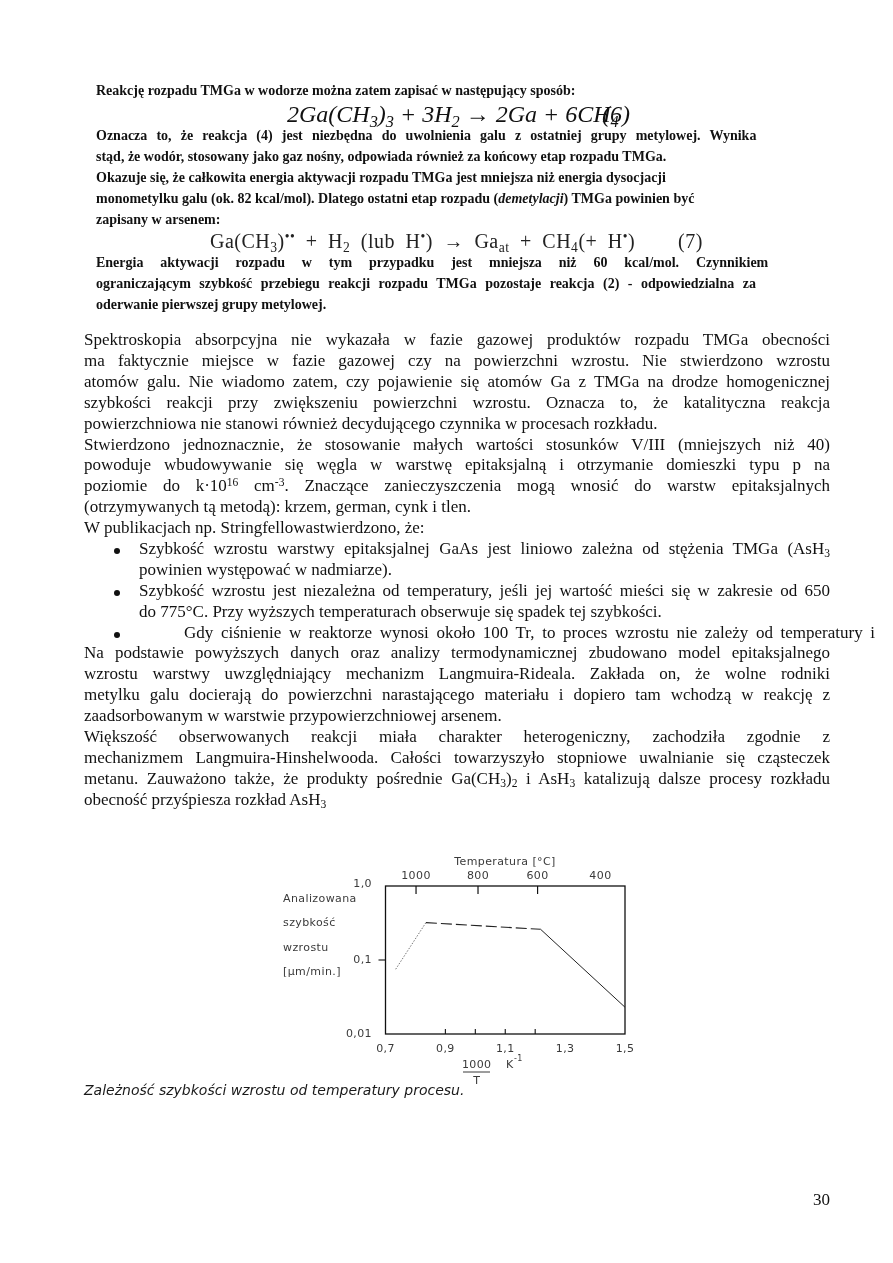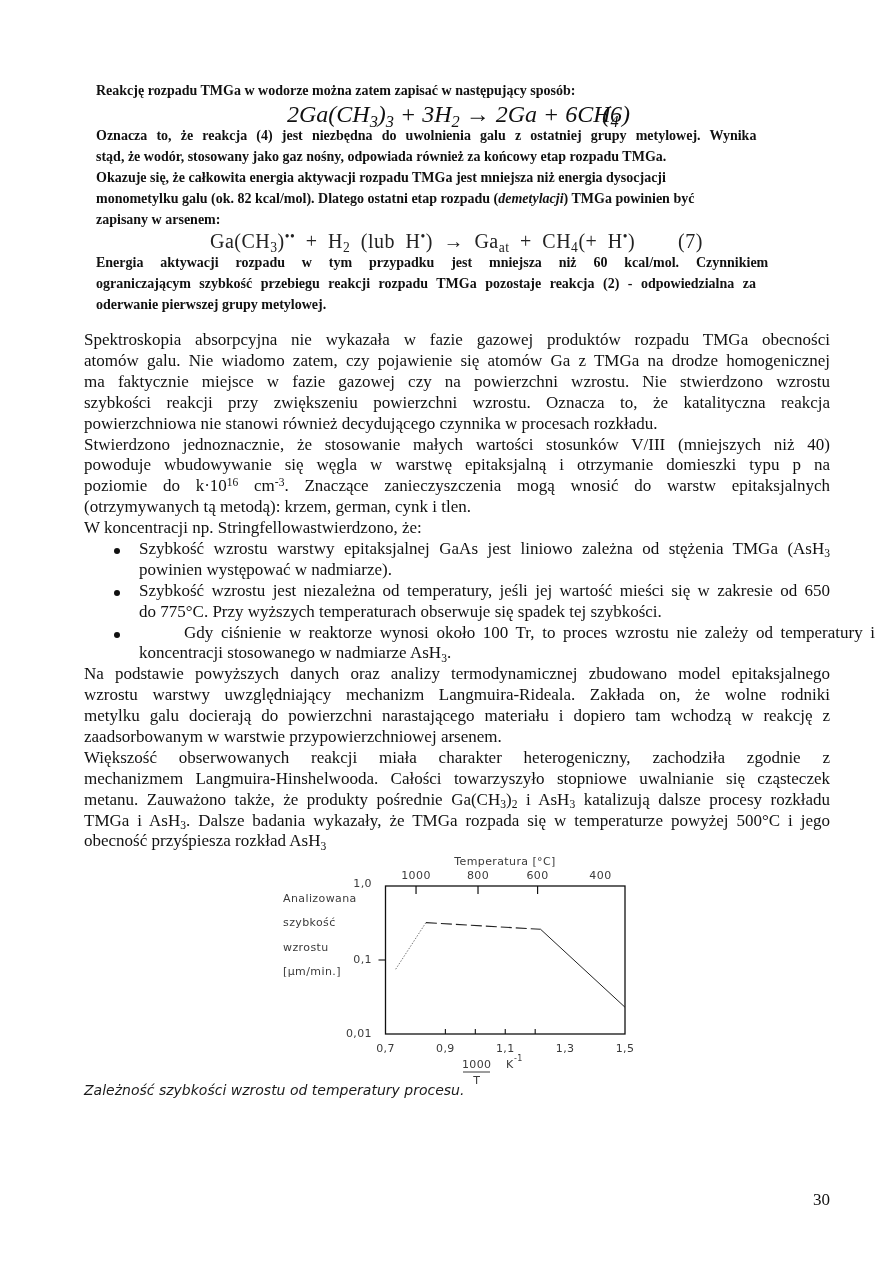--- a/index.html
+++ b/index.html
@@ -80,68 +80,66 @@
 
   <div class="para" style="top:251.75px">
       <div class="line just"><span class="ln" style="word-spacing: 13.3409px;">Energia aktywacji rozpadu w tym przypadku jest mniejsza niż 60 kcal/mol. Czynnikiem</span></div>
       <div class="line just"><span class="ln" style="word-spacing: 4.98295px;">ograniczającym szybkość przebiegu reakcji rozpadu TMGa pozostaje reakcja (2) - odpowiedzialna za</span></div>
       <div class="line"><span class="ln">oderwanie pierwszej grupy metylowej.</span></div>
     </div>
 
   <div class="flow">
     <div>
         <div class="line just"><span class="ln" style="word-spacing: 9.57969px;">Spektroskopia absorpcyjna nie wykazała w fazie gazowej produktów rozpadu TMGa obecności</span></div>
+        <div class="line just"><span class="ln" style="word-spacing: 8.86589px;">ma faktycznie miejsce w fazie gazowej czy na powierzchni wzrostu. Nie stwierdzono wzrostu</span></div>
         <div class="line just"><span class="ln" style="word-spacing: 3.94308px;">atomów galu. Nie wiadomo zatem, czy pojawienie się atomów Ga z TMGa na drodze homogenicznej</span></div>
-        <div class="line just"><span class="ln" style="word-spacing: 8.86589px;">ma faktycznie miejsce w fazie gazowej czy na powierzchni wzrostu. Nie stwierdzono wzrostu</span></div>
         <div class="line just"><span class="ln" style="word-spacing: 11.1625px;">szybkości reakcji przy zwiększeniu powierzchni wzrostu. Oznacza to, że katalityczna reakcja</span></div>
         <div class="line"><span class="ln">powierzchniowa nie stanowi również decydującego czynnika w procesach rozkładu.</span></div>
       </div>
     <div>
         <div class="line just"><span class="ln" style="word-spacing: 8.49062px;">Stwierdzono jednoznacznie, że stosowanie małych wartości stosunków V/III (mniejszych niż 40)</span></div>
         <div class="line just"><span class="ln" style="word-spacing: 8.73958px;">powoduje wbudowywanie się węgla w warstwę epitaksjalną i otrzymanie domieszki typu p na</span></div>
         <div class="line just"><span class="ln" style="word-spacing: 11.4469px;"><span>poziomie do k·10</span><span class="sup">16</span><span> cm</span><span class="sup">-3</span><span>. Znaczące zanieczyszczenia mogą wnosić do warstw epitaksjalnych</span></span></div>
         <div class="line"><span class="ln">(otrzymywanych tą metodą): krzem, german, cynk i tlen.</span></div>
       </div>
     <div>
-        <div class="line"><span class="ln">W koncentracji np. Stringfellowastwierdzono, że:</span></div>
+        <div class="line"><span class="ln">W publikacjach np. Stringfellowastwierdzono, że:</span></div>
       </div>
     <div>
       <div class="bullet-item">
         <span class="bullet-dot"></span>
         <div>
             <div class="line just"><span class="ln" style="word-spacing: 5.19602px;"><span>Szybkość wzrostu warstwy epitaksjalnej GaAs jest liniowo zależna od stężenia TMGa (AsH</span><span class="sub">3</span></span></div>
             <div class="line"><span class="ln">powinien występować w nadmiarze).</span></div>
           </div>
       </div>
       <div class="bullet-item">
         <span class="bullet-dot"></span>
         <div>
             <div class="line just"><span class="ln" style="word-spacing: 3.07143px;">Szybkość wzrostu jest niezależna od temperatury, jeśli jej wartość mieści się w zakresie od 650</span></div>
             <div class="line"><span class="ln">do 775°C. Przy wyższych temperaturach obserwuje się spadek tej szybkości.</span></div>
           </div>
       </div>
       <div class="bullet-item">
         <span class="bullet-dot"></span>
         <div>
             <div class="line just"><span class="ln" style="word-spacing: 3.36979px; margin-left: 45px;">Gdy ciśnienie w reaktorze wynosi około 100 Tr, to proces wzrostu nie zależy od temperatury i</span></div>
-            <div class="line"><span class="ln"><span>koncentracji stosowanego w nadmiarze AsH</span><span class="sub">3</span><span>.</span></span></div>
           </div>
       </div>
     </div>
     <div>
         <div class="line just"><span class="ln" style="word-spacing: 6.88715px;">Na podstawie powyższych danych oraz analizy termodynamicznej zbudowano model epitaksjalnego</span></div>
         <div class="line just"><span class="ln" style="word-spacing: 10.349px; text-align: center;">wzrostu warstwy uwzględniający mechanizm Langmuira-Rideala. Zakłada on, że wolne rodniki</span></div>
         <div class="line just"><span class="ln" style="word-spacing: 5.71635px;">metylku galu docierają do powierzchni narastającego materiału i dopiero tam wchodzą w reakcję z</span></div>
         <div class="line"><span class="ln">zaadsorbowanym w warstwie przypowierzchniowej arsenem.</span></div>
       </div>
     <div>
         <div class="line just"><span class="ln" style="word-spacing: 17.541px;">Większość obserwowanych reakcji miała charakter heterogeniczny, zachodziła zgodnie z</span></div>
         <div class="line just"><span class="ln" style="word-spacing: 8.11161px;">mechanizmem Langmuira-Hinshelwooda. Całości towarzyszyło stopniowe uwalnianie się cząsteczek</span></div>
         <div class="line just"><span class="ln" style="word-spacing: 4.22917px;"><span>metanu. Zauważono także, że produkty pośrednie Ga(CH</span><span class="sub">3</span><span>)</span><span class="sub">2</span><span> i AsH</span><span class="sub">3</span><span> katalizują dalsze procesy rozkładu</span></span></div>
-        <div class="line just"><span class="ln" style="word-spacing: 3.70208px;"><span>TMGa i AsH</span><span class="sub">3</span><span>. Dalsze badania wykazały, że TMGa rozpada się w temperaturze powyżej 500°C i jego</span></span></div>
         <div class="line"><span class="ln"><span>obecność przyśpiesza rozkład AsH</span><span class="sub">3</span></span></div>
       </div>
   </div>
 
   <svg id="chart-svg" viewBox="0 0 400 250" xmlns="http://www.w3.org/2000/svg">
     <text x="255" y="20" text-anchor="middle">Temperatura [°C]</text>
     <text x="226.7" y="223" text-anchor="middle">1000</text>
     <line x1="213" y1="227" x2="240" y2="227" stroke="#3a3a3a" stroke-width="1"></line>
     <text x="226.7" y="239" text-anchor="middle">T</text>
     <text x="256" y="223">K</text>

